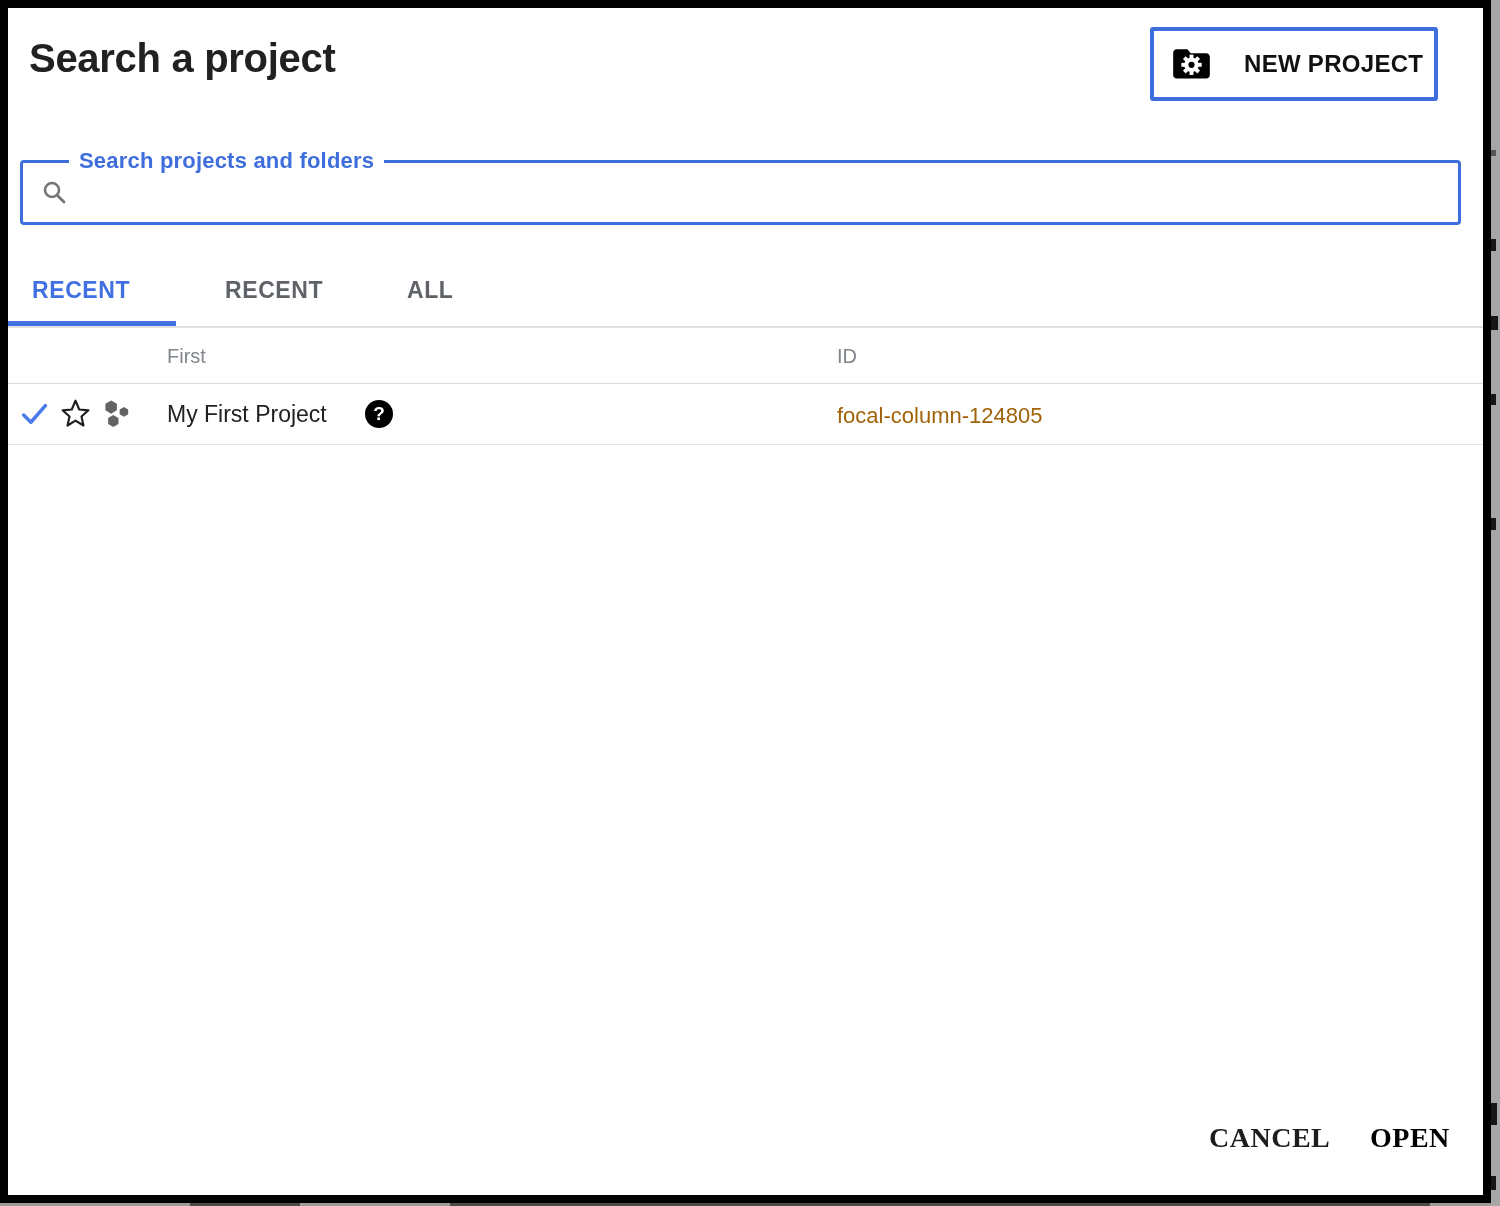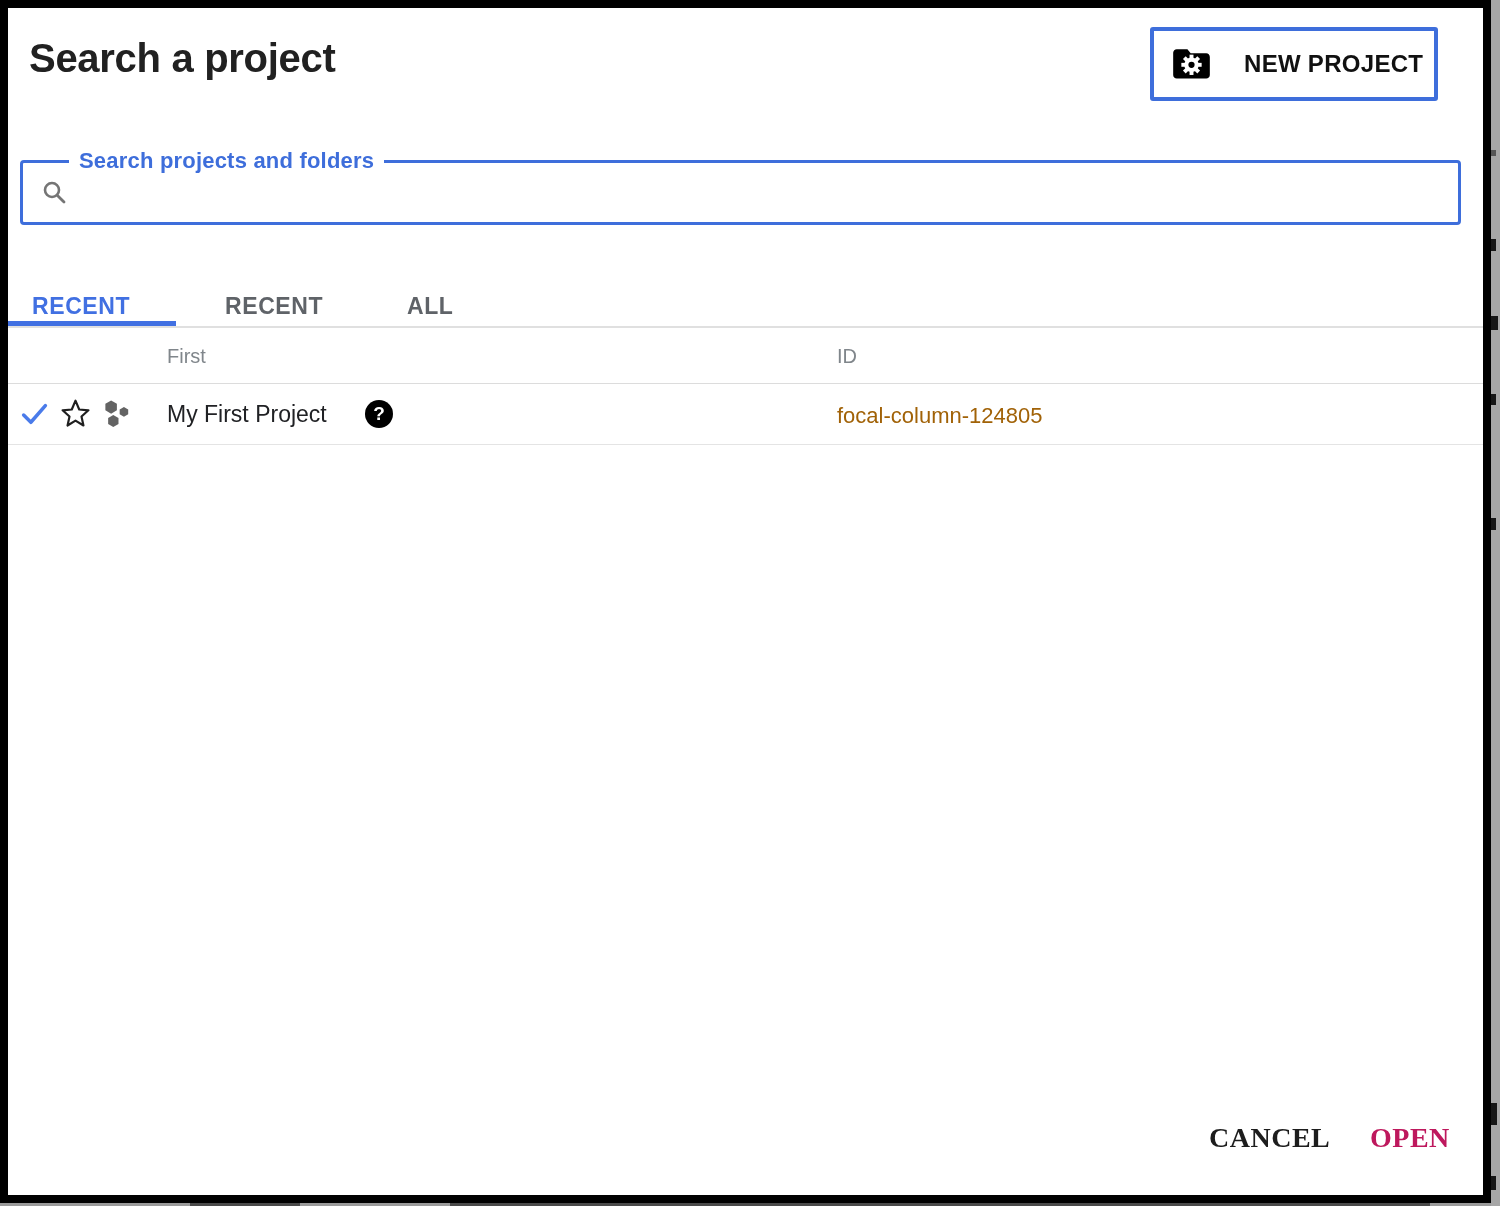--- a/index.html
+++ b/index.html
@@ -40,21 +40,21 @@
     position:absolute;left:46px;top:-15px;background:#fff;padding:0 10px;
     color:#3e6edb;font-size:22px;font-weight:bold;letter-spacing:0.2px;
   }
   .search .s-icon{position:absolute;left:17px;top:15px;width:30px;height:30px;}
   .search input{
     position:absolute;left:60px;top:3px;right:12px;bottom:3px;border:none;outline:none;
     font-size:22px;font-family:inherit;color:#202124;background:transparent;
   }
 
   .tab{position:absolute;top:277px;font-size:23px;font-weight:bold;letter-spacing:0.6px;
-       color:#5f6368;cursor:pointer;background:none;border:none;padding:0;font-family:inherit;margin-top:16px;}
+       color:#5f6368;cursor:pointer;background:none;border:none;padding:0;font-family:inherit;}
   .tab.active{color:#4170e2;}
   .tab-recent{left:32px;}
   .tab-starred{left:225px;}
   .tab-all{left:407px;}
   .indicator{position:absolute;left:0;top:321px;width:176px;height:5px;background:#4170e2;z-index:7;}
   .divider{position:absolute;left:8px;width:1475px;background:#e0e0e0;}
   .d-tabs{top:326px;height:2px;}
   .d-head{top:383px;height:1px;background:#dcdcdc;}
   .d-row{top:444px;height:1px;background:#e4e4e4;}
 
@@ -70,21 +70,21 @@
   .row .help{
     position:absolute;left:357px;top:16px;width:28px;height:28px;border-radius:50%;
     background:#000;color:#fff;font-size:19px;font-weight:bold;
     display:flex;align-items:center;justify-content:center;cursor:default;
   }
   .row .p-id{position:absolute;left:829px;top:19px;font-size:22px;color:#a16207;}
 
   .footer-btn{position:absolute;top:1112px;background:none;border:none;padding:10px;
               font-family:Liberation Serif, serif;font-size:28px;font-weight:bold;letter-spacing:0.5px;cursor:pointer;}
   .cancel{left:1199px;color:#1d1d1d;}
-  .open{left:1360px;color:#be185d;cursor:default;}
+  .open{left:1360px;color:#000000;cursor:default;}
 </style>
 </head>
 <body>
 
 <div class="stage">
 
   <div class="edge-right">
     <span class="frag" style="top:150px;height:6px;background:#555;"></span>
     <span class="frag" style="top:239px;height:12px;"></span>
     <span class="frag" style="top:316px;height:14px;width:7px;"></span>

